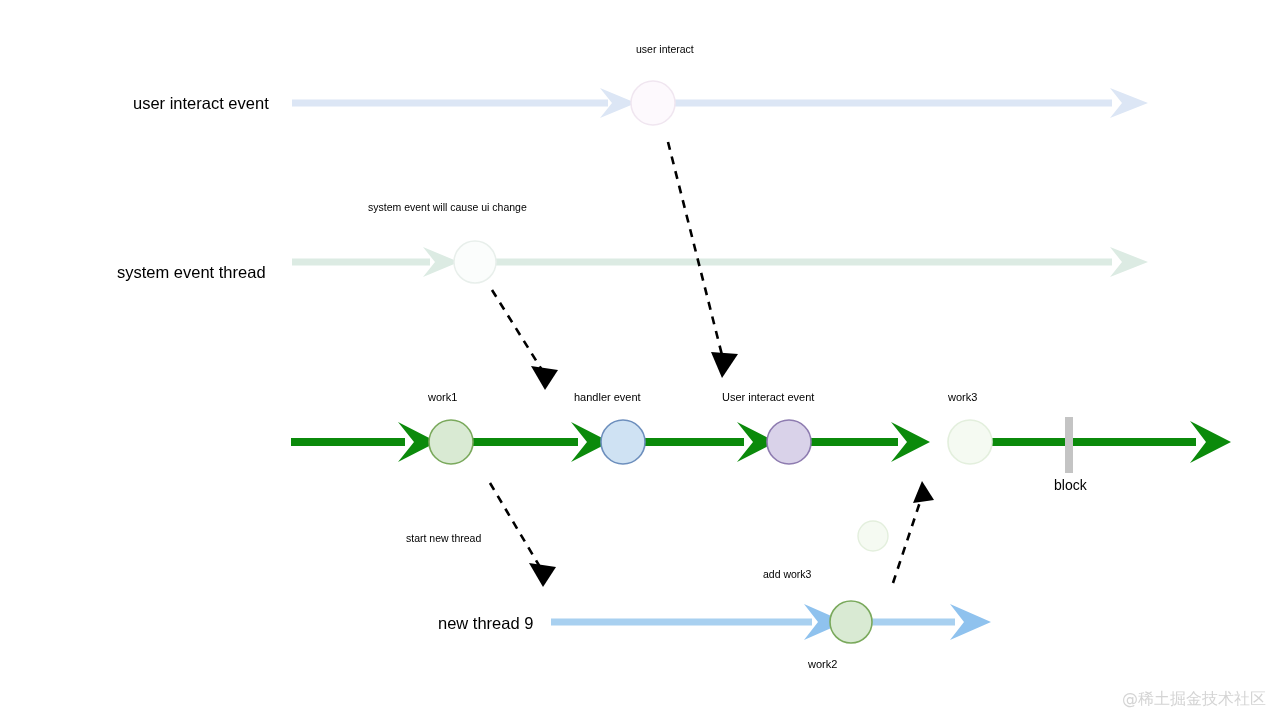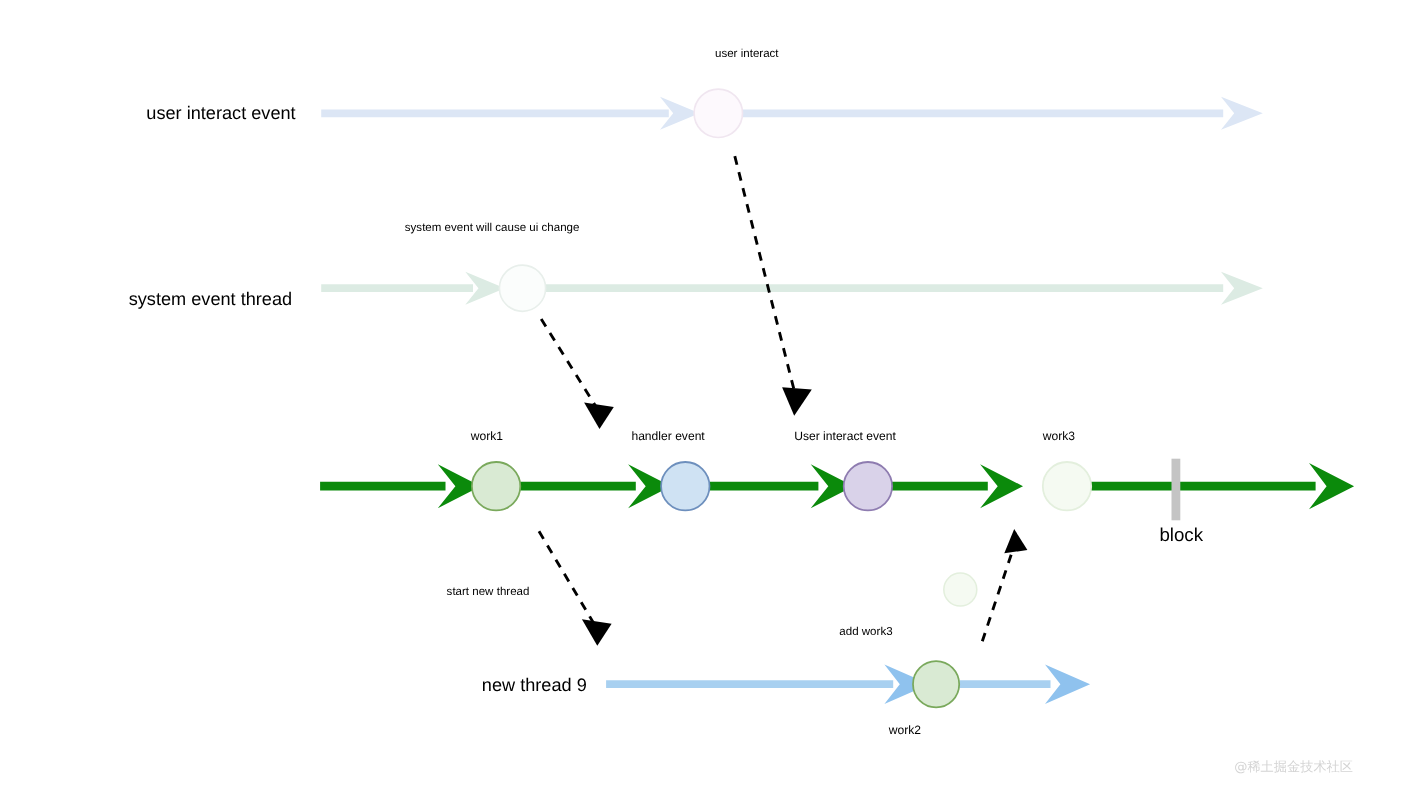--- a/index.html
+++ b/index.html
@@ -37,25 +37,25 @@
   .lbl-main {
     font-size: 21px;
   }
   .lbl-node {
     font-size: 11px;
   }
   .lbl-cap {            
     font-size: 10.5px;
   }
   .lbl-blk {
-    font-size: 17px;
+    font-size: 14px;
   }
   .watermark {
     position: absolute;
-    font-size: 12px;
+    font-size: 16px;
     color: #d4d4d4;
     white-space: nowrap;
     font-family: "DejaVu Sans", sans-serif;
   }
 </style>
 </head>
 <body>
 
 <div id="stage">
 
@@ -114,21 +114,21 @@
       <path d="M 893,583 L 922,496"></path>
     </g>
     <g fill="#000000">
       <polygon points="711,352 738,354 722,378"></polygon>
       <polygon points="531,366 558,370 545,390"></polygon>
       <polygon points="529,563 556,567 543,587"></polygon>
       <polygon points="913,503 922,481 934,500"></polygon>
     </g>
   </svg>
 
-  <div class="lbl lbl-cap" style="left:628px; top:44px;padding-left:22px;">user interact</div>
+  <div class="lbl lbl-cap" style="left:614px; top:44px;padding-left:22px;">user interact</div>
 
   <div class="lbl lbl-row" style="left:133px; top:95px;">user interact event</div>
 
   <div class="lbl lbl-cap" style="left:368px; top:202px;">system event will cause ui change</div>
 
   <div class="lbl lbl-row" style="left:117px; top:264px;">system event thread</div>
 
   <div class="lbl lbl-node" style="left:428px; top:392px;">work1</div>
 
   <div class="lbl lbl-node" style="left:574px; top:392px;">handler event</div>

